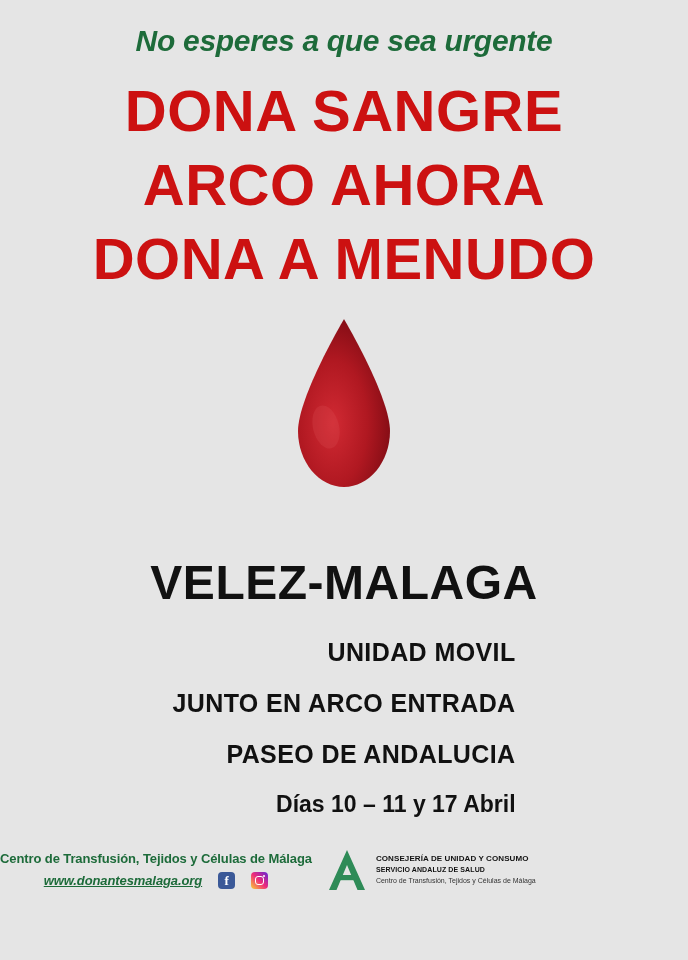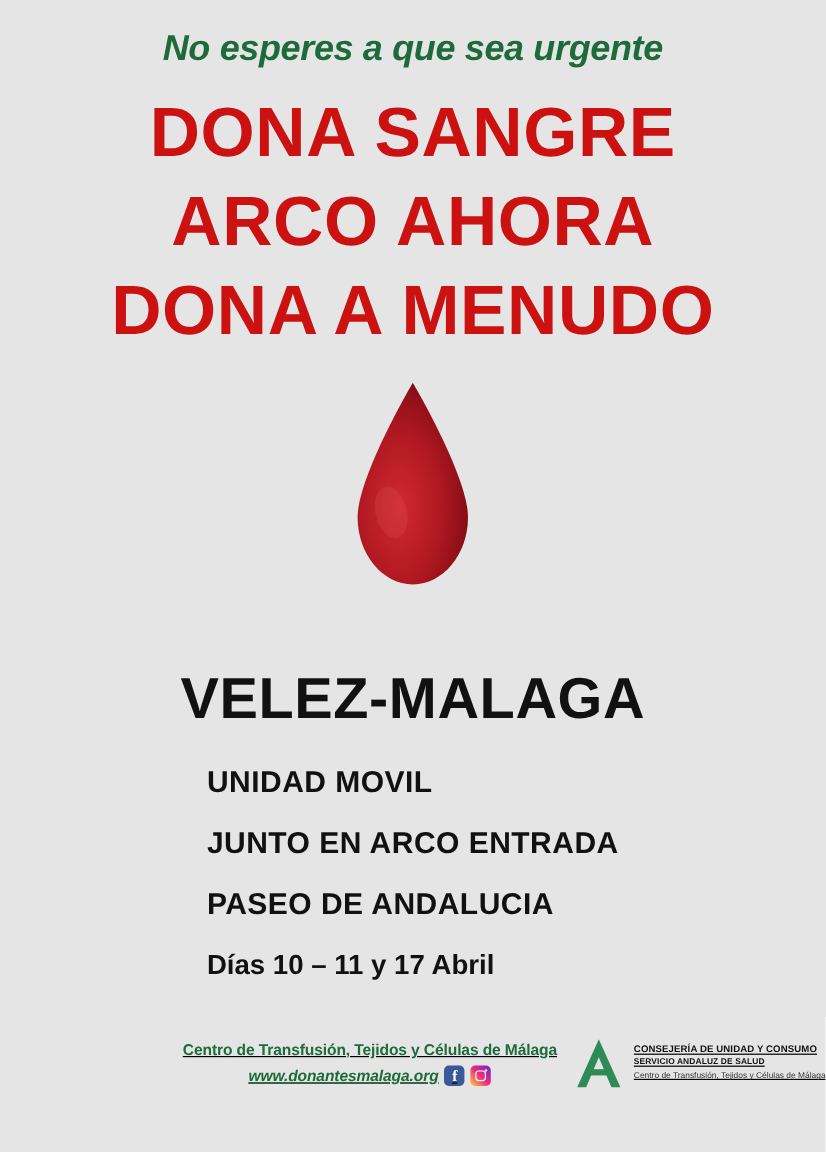--- a/index.html
+++ b/index.html
@@ -63,21 +63,21 @@
   .city {
     margin-top: 60px;
     font-size: 48px;
     font-weight: bold;
     color: #111111;
     letter-spacing: 0.5px;
     text-align: center;
   }
   .info-lines {
     margin-top: 28px;
-    text-align: left;
+    text-align: right;
     color: #111111;
   }
   .info-lines .l1,
   .info-lines .l2,
   .info-lines .l3 {
     font-size: 25px;
     font-weight: bold;
     letter-spacing: 0.4px;
     margin-bottom: 22px;
   }
@@ -89,42 +89,41 @@
   }
   .info-lines .l5 {
     margin-bottom: 0;
   }
 
   
   .footer {
     position: absolute;
     left: 0;
     right: 0;
-    bottom: 52px;
-    display: flex;
-    align-items: center;
-    justify-content: flex-end;
+    bottom: 68px;
+    display: flex;
+    align-items: center;
+    justify-content: flex-start;
     gap: 14px;
-    text-decoration: underline;
   }
   .footer-left {
     text-align: center;
     color: #1d6b3a;
     font-weight: bold;
   }
   .footer-org {
     font-size: 13px;
     letter-spacing: -0.1px;
   }
   .footer-web-row {
     margin-top: 6px;
     display: flex;
     align-items: center;
     justify-content: center;
-    gap: 5px;
+    gap: 16px;
   }
   .footer-web {
     font-size: 13px;
     font-style: italic;
     text-decoration: underline;
     color: #1d6b3a;
     letter-spacing: -0.1px;
   }
   .social {
     width: 17px;

